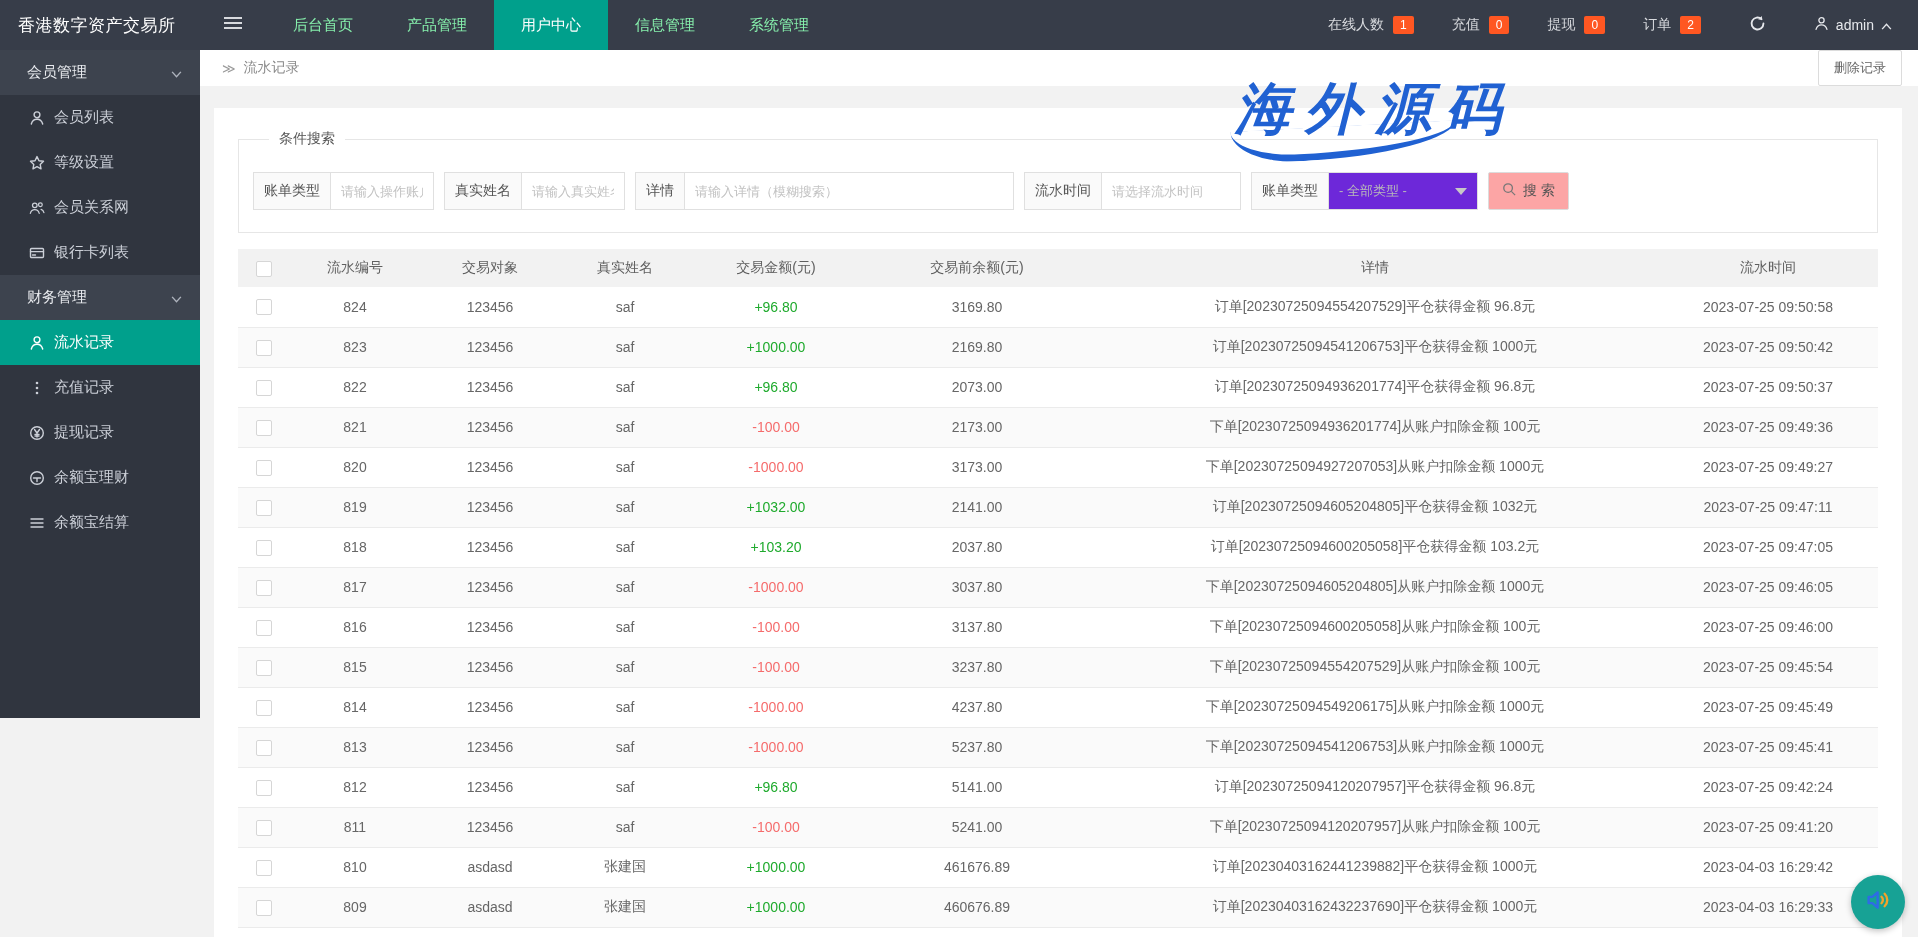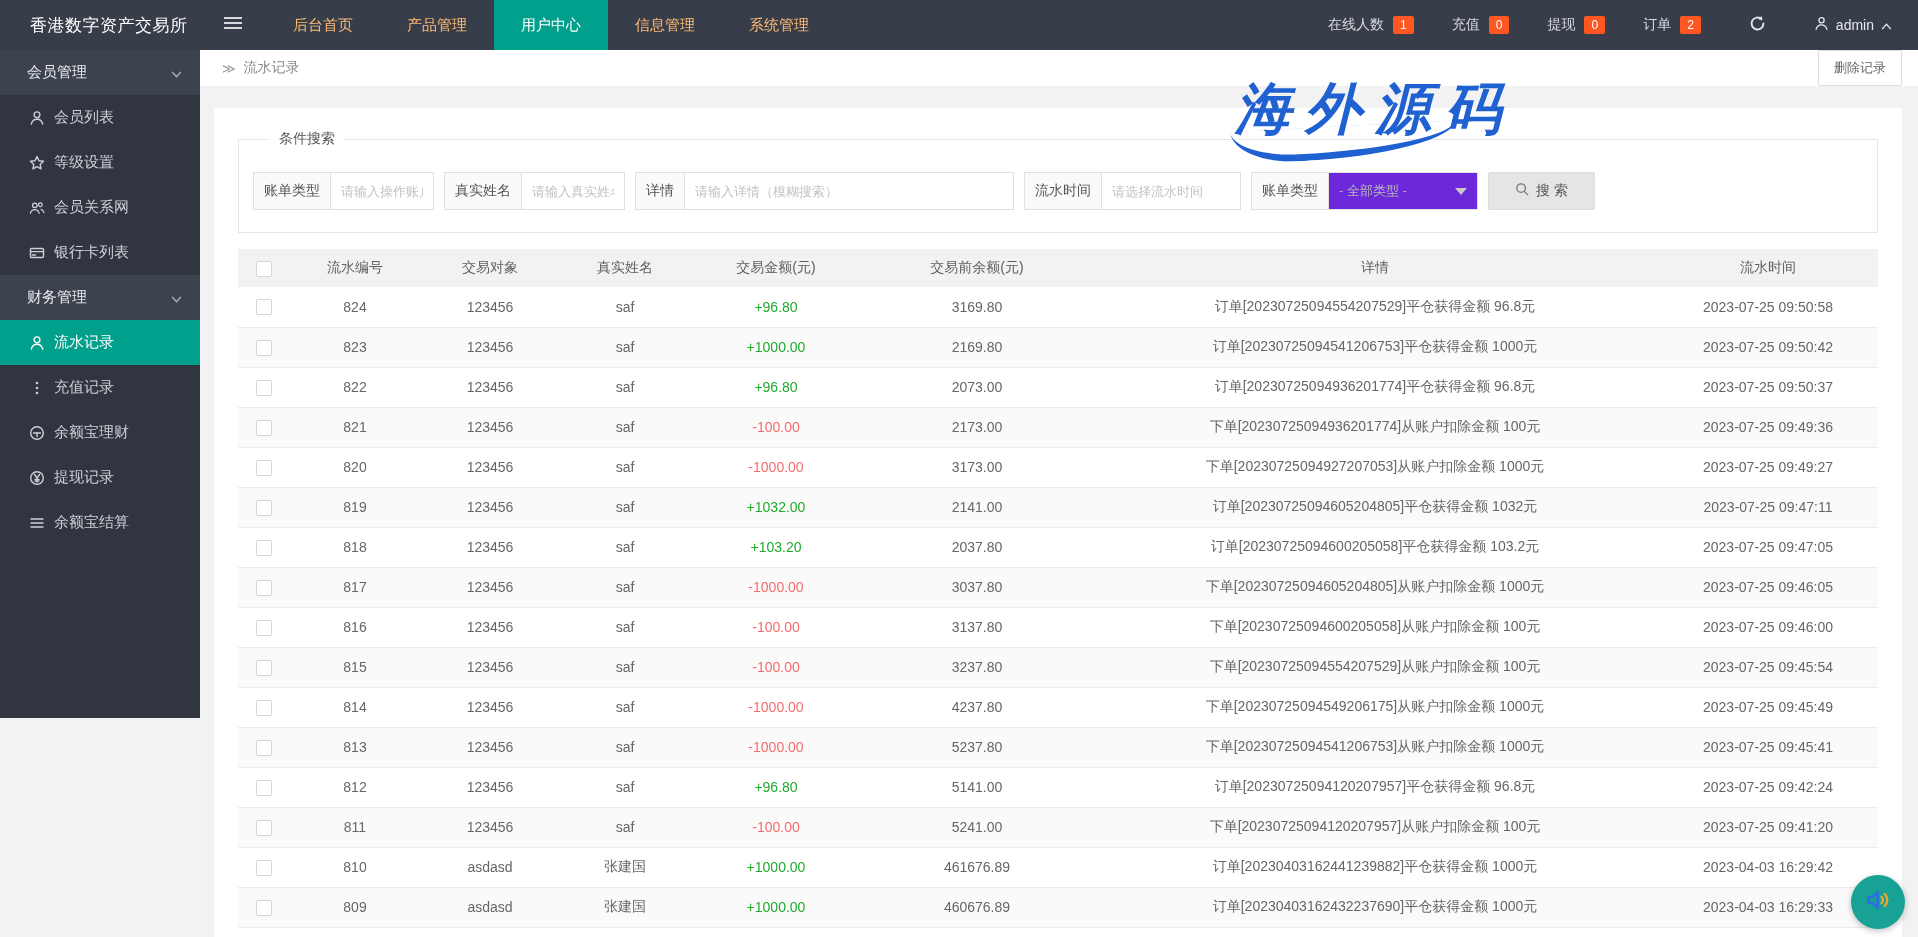--- a/index.html
+++ b/index.html
@@ -1,24 +1,24 @@
 <!DOCTYPE html>
 <html><head>
 <meta charset="utf-8">
 <style>
   * { margin:0; padding:0; box-sizing:border-box; }
   html,body { width:1918px; height:937px; overflow:hidden; background:#f2f2f2;
     font-family:"Liberation Sans","DejaVu Sans",sans-serif; }
 
   
   .navbar { height:50px; background:#373d49; display:flex; align-items:stretch; color:#d8dade; position:relative; z-index:5; }
-  .logo { width:200px; display:flex; align-items:center; padding-left:30px; color:#fff; font-size:17px; letter-spacing:.5px; }
+  .logo { width:200px; display:flex; align-items:center; padding-left:18px; color:#fff; font-size:17px; letter-spacing:.5px; }
   .burger { display:flex; align-items:center; padding:0 24px; cursor:pointer; }
   .nav-tabs { display:flex; align-items:stretch; }
-  .nav-tab { display:flex; align-items:center; padding:0 27px; font-size:15px; cursor:pointer; color:#fdba74; }
+  .nav-tab { display:flex; align-items:center; padding:0 27px; font-size:15px; cursor:pointer; color:#86efac; }
   .nav-tab.active { background:#00a08c; color:#fff; }
   .nav-right { margin-left:auto; display:flex; align-items:center; gap:48px; padding-right:26px; }
   .stat { display:flex; align-items:center; gap:9px; font-size:14px; cursor:pointer; }
   .badge { background:#ff5722; color:#fff; font-size:12px; line-height:1; padding:3px 7px; border-radius:2px; }
   .refresh-btn { display:flex; align-items:center; cursor:pointer; }
   .admin-box { display:flex; align-items:center; gap:7px; font-size:14px; color:#e6e8ec; cursor:pointer; }
 
   
   .layout { display:flex; height:668px; }
   .sidebar { width:200px; background:#30353f; flex:none; }
@@ -57,22 +57,22 @@
   .igroup { display:flex; align-items:stretch; height:38px; }
   .ig-label { background:#fafafa; border:1px solid #e0e0e0; border-right:none; display:flex; align-items:center;
     padding:0 10px; font-size:14px; color:#555; white-space:nowrap; }
   .ig-input { border:1px solid #e0e0e0; padding:0 10px; font-size:13px; color:#555; outline:none; background:#fff; }
   .ig-input::placeholder { color:#c2c2c2; }
   .select-box { border:1px solid #e0e0e0; background:#6d28d9; display:flex; align-items:center; padding:0 10px;
     font-size:13px; color:#b9b9b9; cursor:pointer; }
   .select-box .sel-val { flex:1; }
   .caret-down { width:0; height:0; border-left:6px solid transparent; border-right:6px solid transparent;
     border-top:7px solid #c7c7c7; margin-left:10px; }
-  .search-btn { height:38px; border:1px solid #dcdcdc; background:#e5e5e5; border-radius:2px; display:flex;
-    align-items:center; gap:6px; padding:0 26px; font-size:14px; color:#555; cursor:pointer; }
+  .search-btn { height:38px; border:1px solid #dcdcdc; background:#fca5a5; border-radius:2px; display:flex;
+    align-items:center; gap:6px; padding:0 13px; font-size:14px; color:#555; cursor:pointer; }
 
   
   table.rec { width:100%; border-collapse:collapse; margin-top:16px; table-layout:fixed; }
   table.rec th { background:#f2f2f2; height:38px; font-weight:normal; font-size:14px; color:#5f5f5f; text-align:center; }
   table.rec td { height:40px; font-size:14px; color:#666; text-align:center; border-bottom:1px solid #ebebeb;
     overflow:hidden; white-space:nowrap; }
   table.rec tbody tr:nth-child(even) { background:#fafafa; }
   .cb { display:inline-block; width:16px; height:16px; border:1px solid #d6d6d6; border-radius:2px; background:#fff;
     vertical-align:middle; cursor:pointer; }
   td.amt.pos, span.pos { color:#1faa2d; }
@@ -223,33 +223,33 @@
               <circle cx="8" cy="13" r="1.3"></circle>
             </g>
           </svg>
         </span>
         <span>充值记录</span>
       </div>
       <div class="menu-item">
         <span class="mi-icon">
           <svg viewBox="0 0 16 16" class="ic-stroke">
             <circle cx="8" cy="8" r="6.3"></circle>
+            <path d="M5.5 4.5 8 8l2.5-3.5M8 8v4M6 9.4h4M6 11h4"></path>
+          </svg>
+        </span>
+        <span>提现记录</span>
+      </div>
+      <div class="menu-item">
+        <span class="mi-icon">
+          <svg viewBox="0 0 16 16" class="ic-stroke">
+            <circle cx="8" cy="8" r="6.3"></circle>
             <path d="M4.5 8h7M8 8v3.5"></path>
           </svg>
         </span>
         <span>余额宝理财</span>
-      </div>
-      <div class="menu-item">
-        <span class="mi-icon">
-          <svg viewBox="0 0 16 16" class="ic-stroke">
-            <circle cx="8" cy="8" r="6.3"></circle>
-            <path d="M5.5 4.5 8 8l2.5-3.5M8 8v4M6 9.4h4M6 11h4"></path>
-          </svg>
-        </span>
-        <span>提现记录</span>
       </div>
       <div class="menu-item">
         <span class="mi-icon">
           <svg viewBox="0 0 16 16" class="ic-stroke">
             <line x1="2" y1="4" x2="14" y2="4"></line>
             <line x1="2" y1="8" x2="14" y2="8"></line>
             <line x1="2" y1="12" x2="14" y2="12"></line>
           </svg>
         </span>
         <span>余额宝结算</span>

